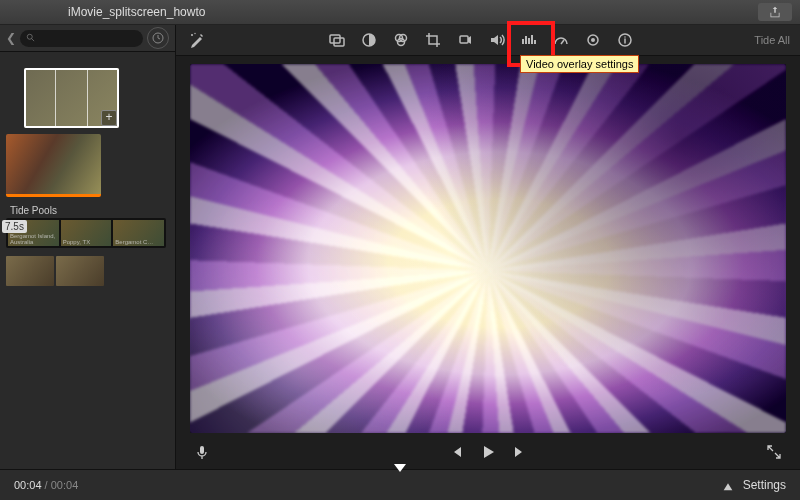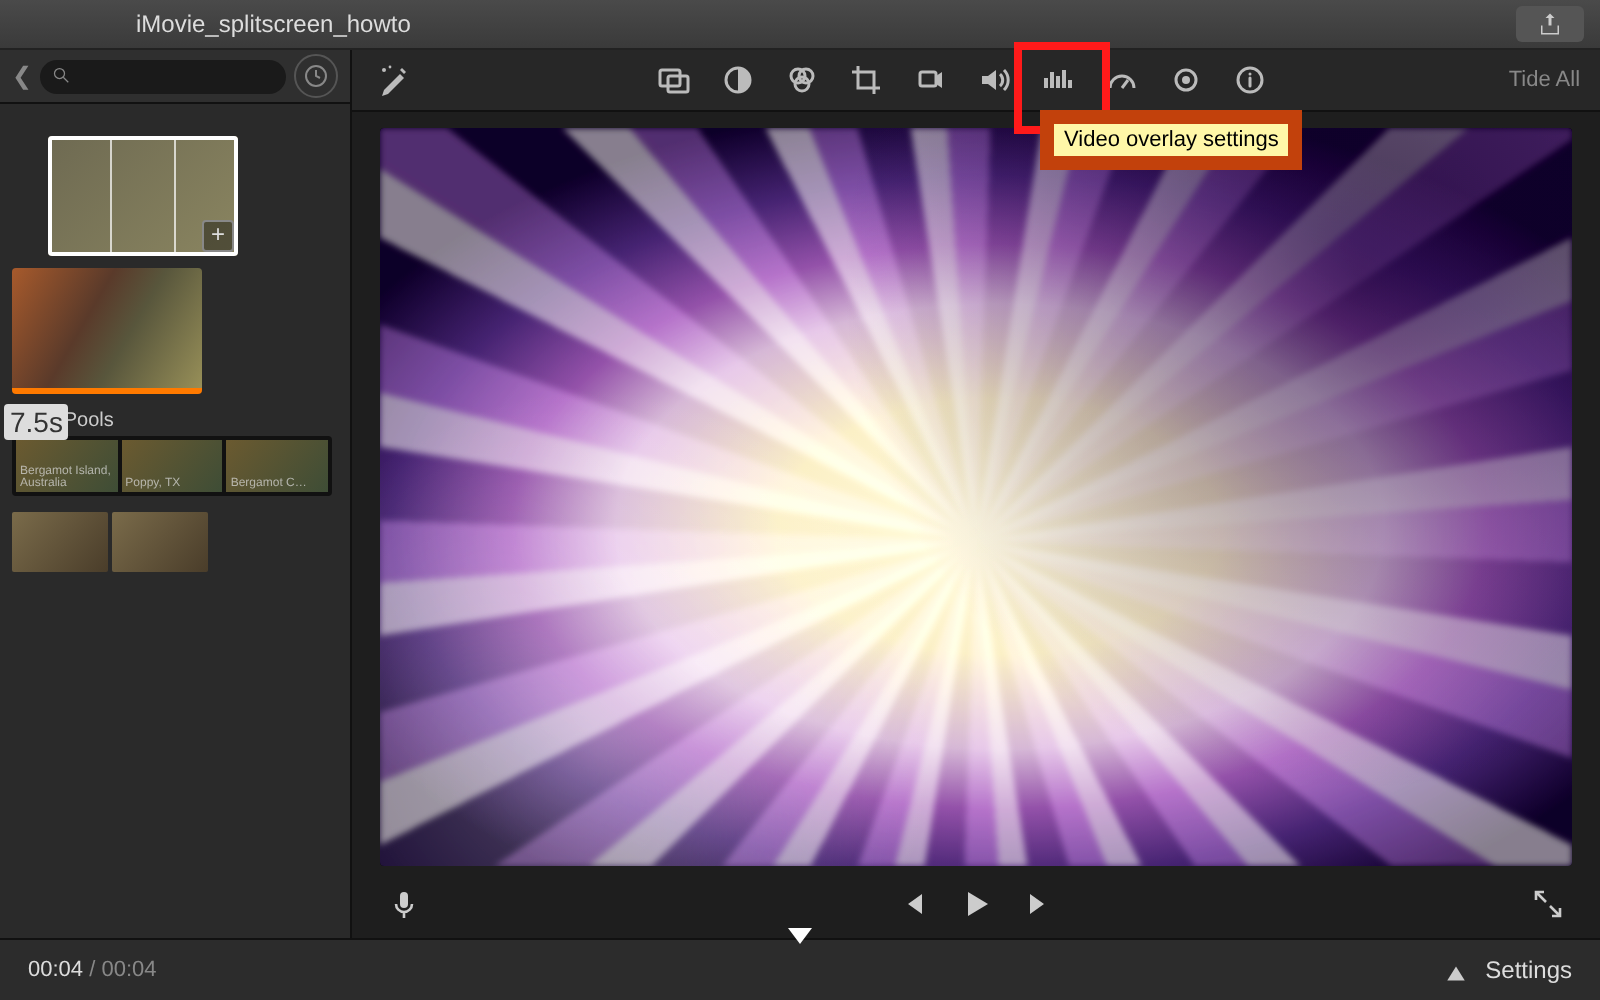--- a/index.html
+++ b/index.html
@@ -9,21 +9,21 @@
   .title{flex:1;color:#ddd;font-size:12px;padding-left:60px}
   .share-btn{width:34px;height:18px;border-radius:3px;background:#555;display:flex;align-items:center;justify-content:center}
   
   .main{flex:1;display:flex;min-height:0}
   .left{width:175px;background:#222;display:flex;flex-direction:column;border-right:1px solid #111}
   .left-top{height:26px;background:#2f2f2f;display:flex;align-items:center;gap:4px;padding:0 6px;border-bottom:1px solid #111}
   .search{flex:1;height:17px;border-radius:9px;background:#1a1a1a;display:flex;align-items:center;padding:0 6px;color:#888}
   .search svg{width:10px;height:10px;fill:#888;margin-right:4px}
   .nav-circle{width:20px;height:20px;border-radius:50%;border:1px solid #555;display:flex;align-items:center;justify-content:center;color:#888;font-size:9px}
   .thumbs{flex:1;overflow:hidden;padding:6px;background:#2a2a2a;position:relative}
-  .clip-badge{position:absolute;left:2px;top:150px;background:#ddd;color:#333;font-size:14px;padding:1px 3px;border-radius:2px;z-index:3}
+  .clip-badge{position:absolute;left:2px;top:168px;background:#ddd;color:#333;font-size:10px;padding:1px 3px;border-radius:2px;z-index:3}
   .thumb{width:95px;height:60px;border-radius:2px;margin-bottom:6px;position:relative;background:linear-gradient(135deg,#6e6a52,#8a8560);overflow:hidden}
   .thumb.selected{outline:2px solid #fff;outline-offset:-2px}
   .thumb.selected::before,.thumb.selected::after{content:"";position:absolute;background:#fff;opacity:.7}
   .thumb.selected::before{left:33%;top:0;width:1px;height:100%}
   .thumb.selected::after{left:66%;top:0;width:1px;height:100%}
   .thumb .plus{position:absolute;right:2px;bottom:2px;width:14px;height:14px;border:1px solid #888;background:rgba(0,0,0,.4);color:#ddd;font-size:12px;line-height:12px;text-align:center;border-radius:2px}
   .thumb.orange{border-bottom:3px solid #ff7a00}
   .thumb.reef{background:linear-gradient(120deg,#a75a2c,#5a3a2a 40%,#58563c 60%,#978f58)}
   .title-card{margin-top:4px;width:160px;font-size:10px;color:#ccc}
   .tc-header{padding:2px 4px}
@@ -35,21 +35,21 @@
   
   .right{flex:1;display:flex;flex-direction:column;background:#1e1e1e}
   .toolbar{height:30px;display:flex;align-items:center;padding:0 10px;gap:10px;border-bottom:1px solid #111;background:#272727;position:relative}
   .tool{width:22px;height:22px;display:flex;align-items:center;justify-content:center;border-radius:3px;color:#bbb}
   .tool svg{width:16px;height:16px;fill:none;stroke:#bbb;stroke-width:1.5}
   .tool.enh svg{fill:#aaa;stroke:none}
   .spacer{flex:1}
   .reset{font-size:11px;color:#888}
   .toolgroup{display:flex;gap:10px;align-items:center}
   .red-box{position:absolute;border:4px solid #ff1a1a;width:40px;height:38px;left:331px;top:-4px;z-index:5;pointer-events:none}
-  .tooltip{position:absolute;left:344px;top:30px;background:#fff7a8;color:#000;font-size:11px;padding:2px 5px;border:7px solid #c2410c;z-index:6;white-space:nowrap}
+  .tooltip{position:absolute;left:344px;top:30px;background:#fff7a8;color:#000;font-size:11px;padding:2px 5px;border:1px solid #c2410c;z-index:6;white-space:nowrap}
   .viewer{flex:1;margin:8px 14px 2px 14px;background:#000;position:relative;overflow:hidden;border-radius:2px}
   .anemone{position:absolute;inset:0;background:
     radial-gradient(ellipse 62% 58% at 52% 54%, #f1edd5 0%, #e9e1c3 30%, #c8b2c8 52%, #8a5a9a 66%, #4a316a 82%, #1a0f2e 100%);
     filter:contrast(1.15) saturate(1.2);
   }
   .anemone::before{content:"";position:absolute;inset:0;background:
     repeating-conic-gradient(from 200deg at 50% 56%,
       rgba(255,255,245,0) 0deg 7deg,
       rgba(255,255,240,.55) 7deg 12deg,
       rgba(170,120,190,.45) 12deg 18deg);

